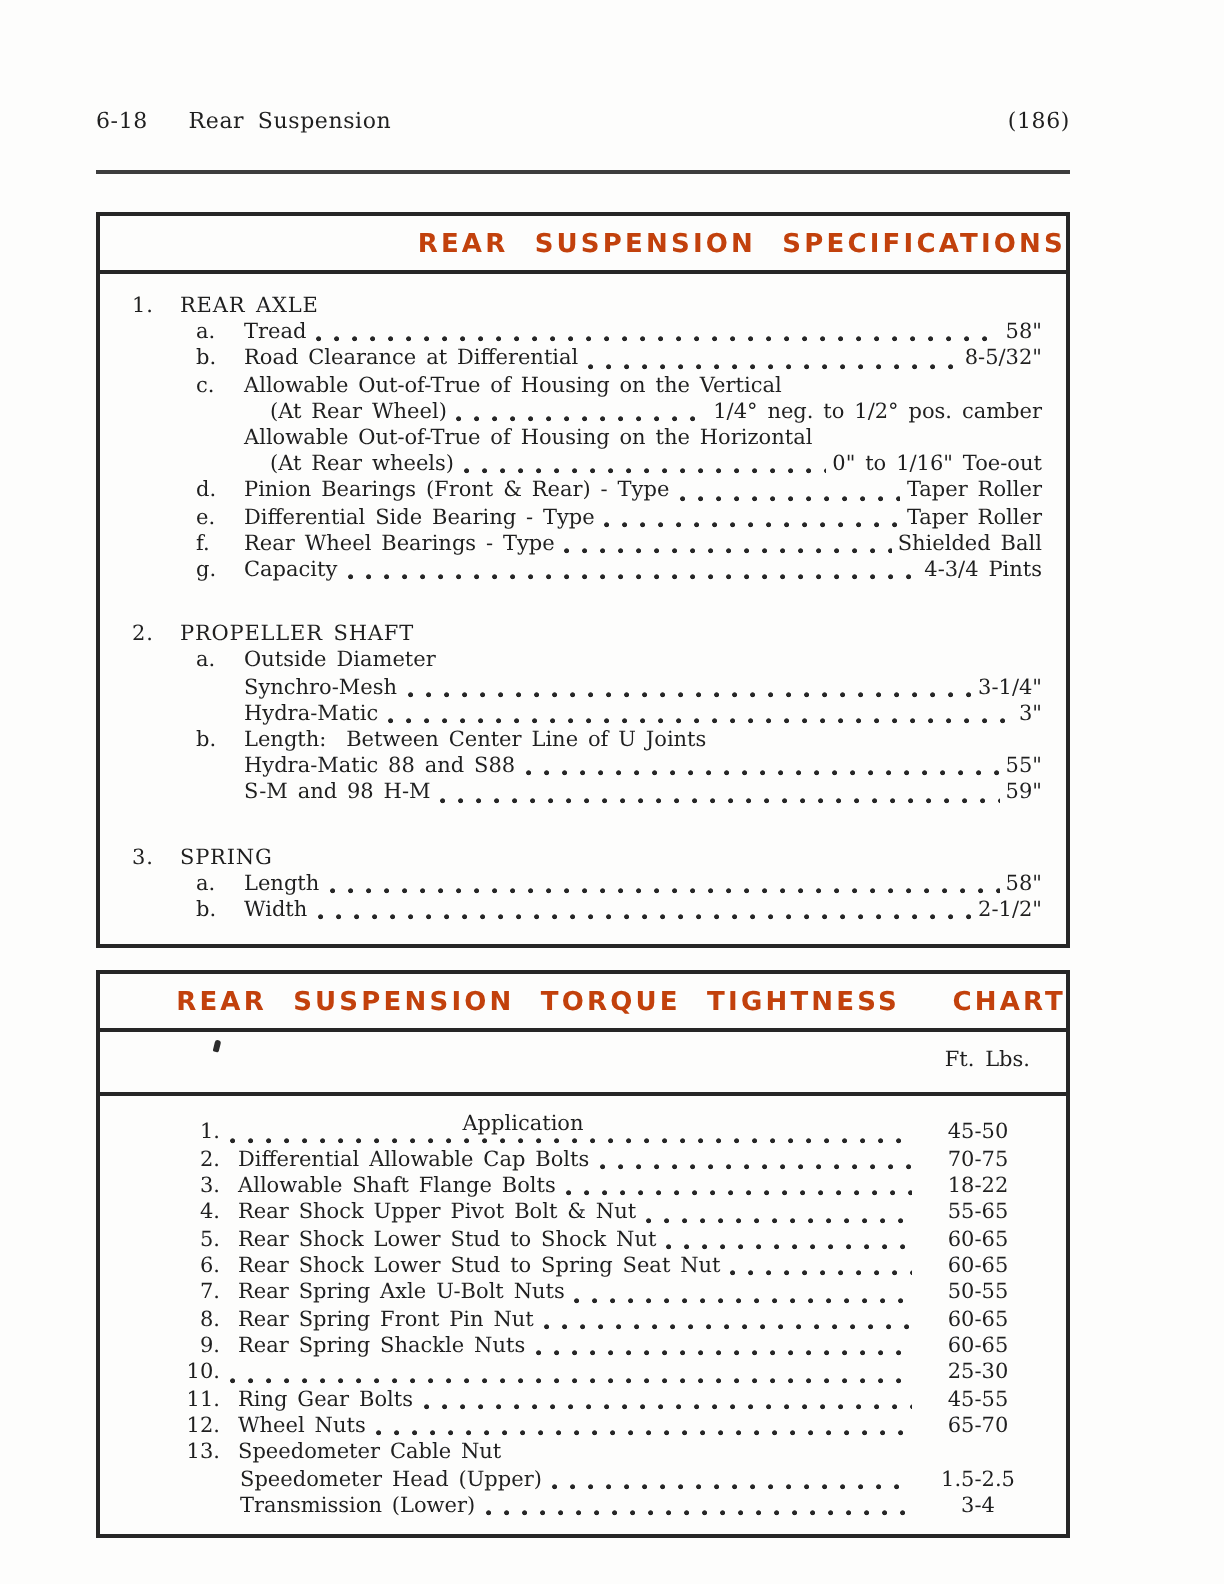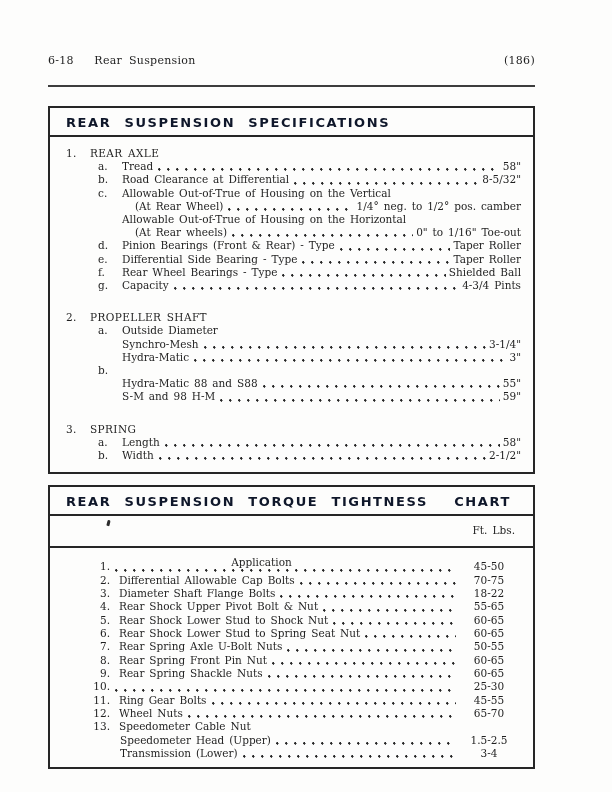--- a/index.html
+++ b/index.html
@@ -19,25 +19,25 @@
     font-size:11px;letter-spacing:.3px;word-spacing:3px;
     padding-bottom:18px;border-bottom:2px solid #3d3d3d;
   }
   .pre{white-space:pre;}
 
   
   .box{border:2px solid #262626;background:#fdfdfc;}
   .box1{margin-top:19px;}
   .box2{margin-top:11px;}
   .box-title{
-    text-align:left;
+    text-align:right;
     font-family:"DejaVu Sans","Liberation Sans",sans-serif;
     font-weight:bold;font-size:13px;letter-spacing:1.6px;word-spacing:7px;
-    padding:7px 16px 5px;border-bottom:2px solid #262626;
-    white-space:pre;color:#0f172a;
+    padding:7px 0 5px;border-bottom:2px solid #262626;
+    white-space:pre;color:#c2410c;
   }
 
   
   .row{display:flex;line-height:13.2px;font-size:10.5px;word-spacing:1.6px;}
   .row span{white-space:pre;}
   .leader{
     flex:1;min-width:0;height:3px;align-self:flex-end;
     margin:0 3px 2px 5px;
     background-image:radial-gradient(circle at 1.3px 1.4px,#272727 1.05px,rgba(0,0,0,0) 1.4px);
     background-size:9px 3px;background-repeat:repeat-x;background-position:left bottom;
@@ -159,20 +159,21 @@
               <span class="leader"></span>
               <span class="val">3-1/4"</span>
             </div>
           <div class="row srow ind1">
               <span>Hydra-Matic</span>
               <span class="leader"></span>
               <span class="val">3"</span>
             </div>
           <div class="row srow">
               <span class="letter">b.</span>
+              <span>Length:  Between Center Line of U Joints</span>
             </div>
           <div class="row srow ind1">
               <span>Hydra-Matic 88 and S88</span>
               <span class="leader"></span>
               <span class="val">55"</span>
             </div>
           <div class="row srow ind1">
               <span>S-M and 98 H-M</span>
               <span class="leader"></span>
               <span class="val">59"</span>
@@ -214,21 +215,21 @@
             <span class="val tval">45-50</span>
           </div>
         <div class="row trow">
             <span class="tnum">2.</span>
             <span class="tlabel">Differential Allowable Cap Bolts</span>
             <span class="leader"></span>
             <span class="val tval">70-75</span>
           </div>
         <div class="row trow">
             <span class="tnum">3.</span>
-            <span class="tlabel">Diameter Shaft Flange Bolts</span>
+            <span class="tlabel">Allowable Shaft Flange Bolts</span>
             <span class="leader"></span>
             <span class="val tval">18-22</span>
           </div>
         <div class="row trow">
             <span class="tnum">4.</span>
             <span class="tlabel">Rear Shock Upper Pivot Bolt &amp; Nut</span>
             <span class="leader"></span>
             <span class="val tval">55-65</span>
           </div>
         <div class="row trow">

